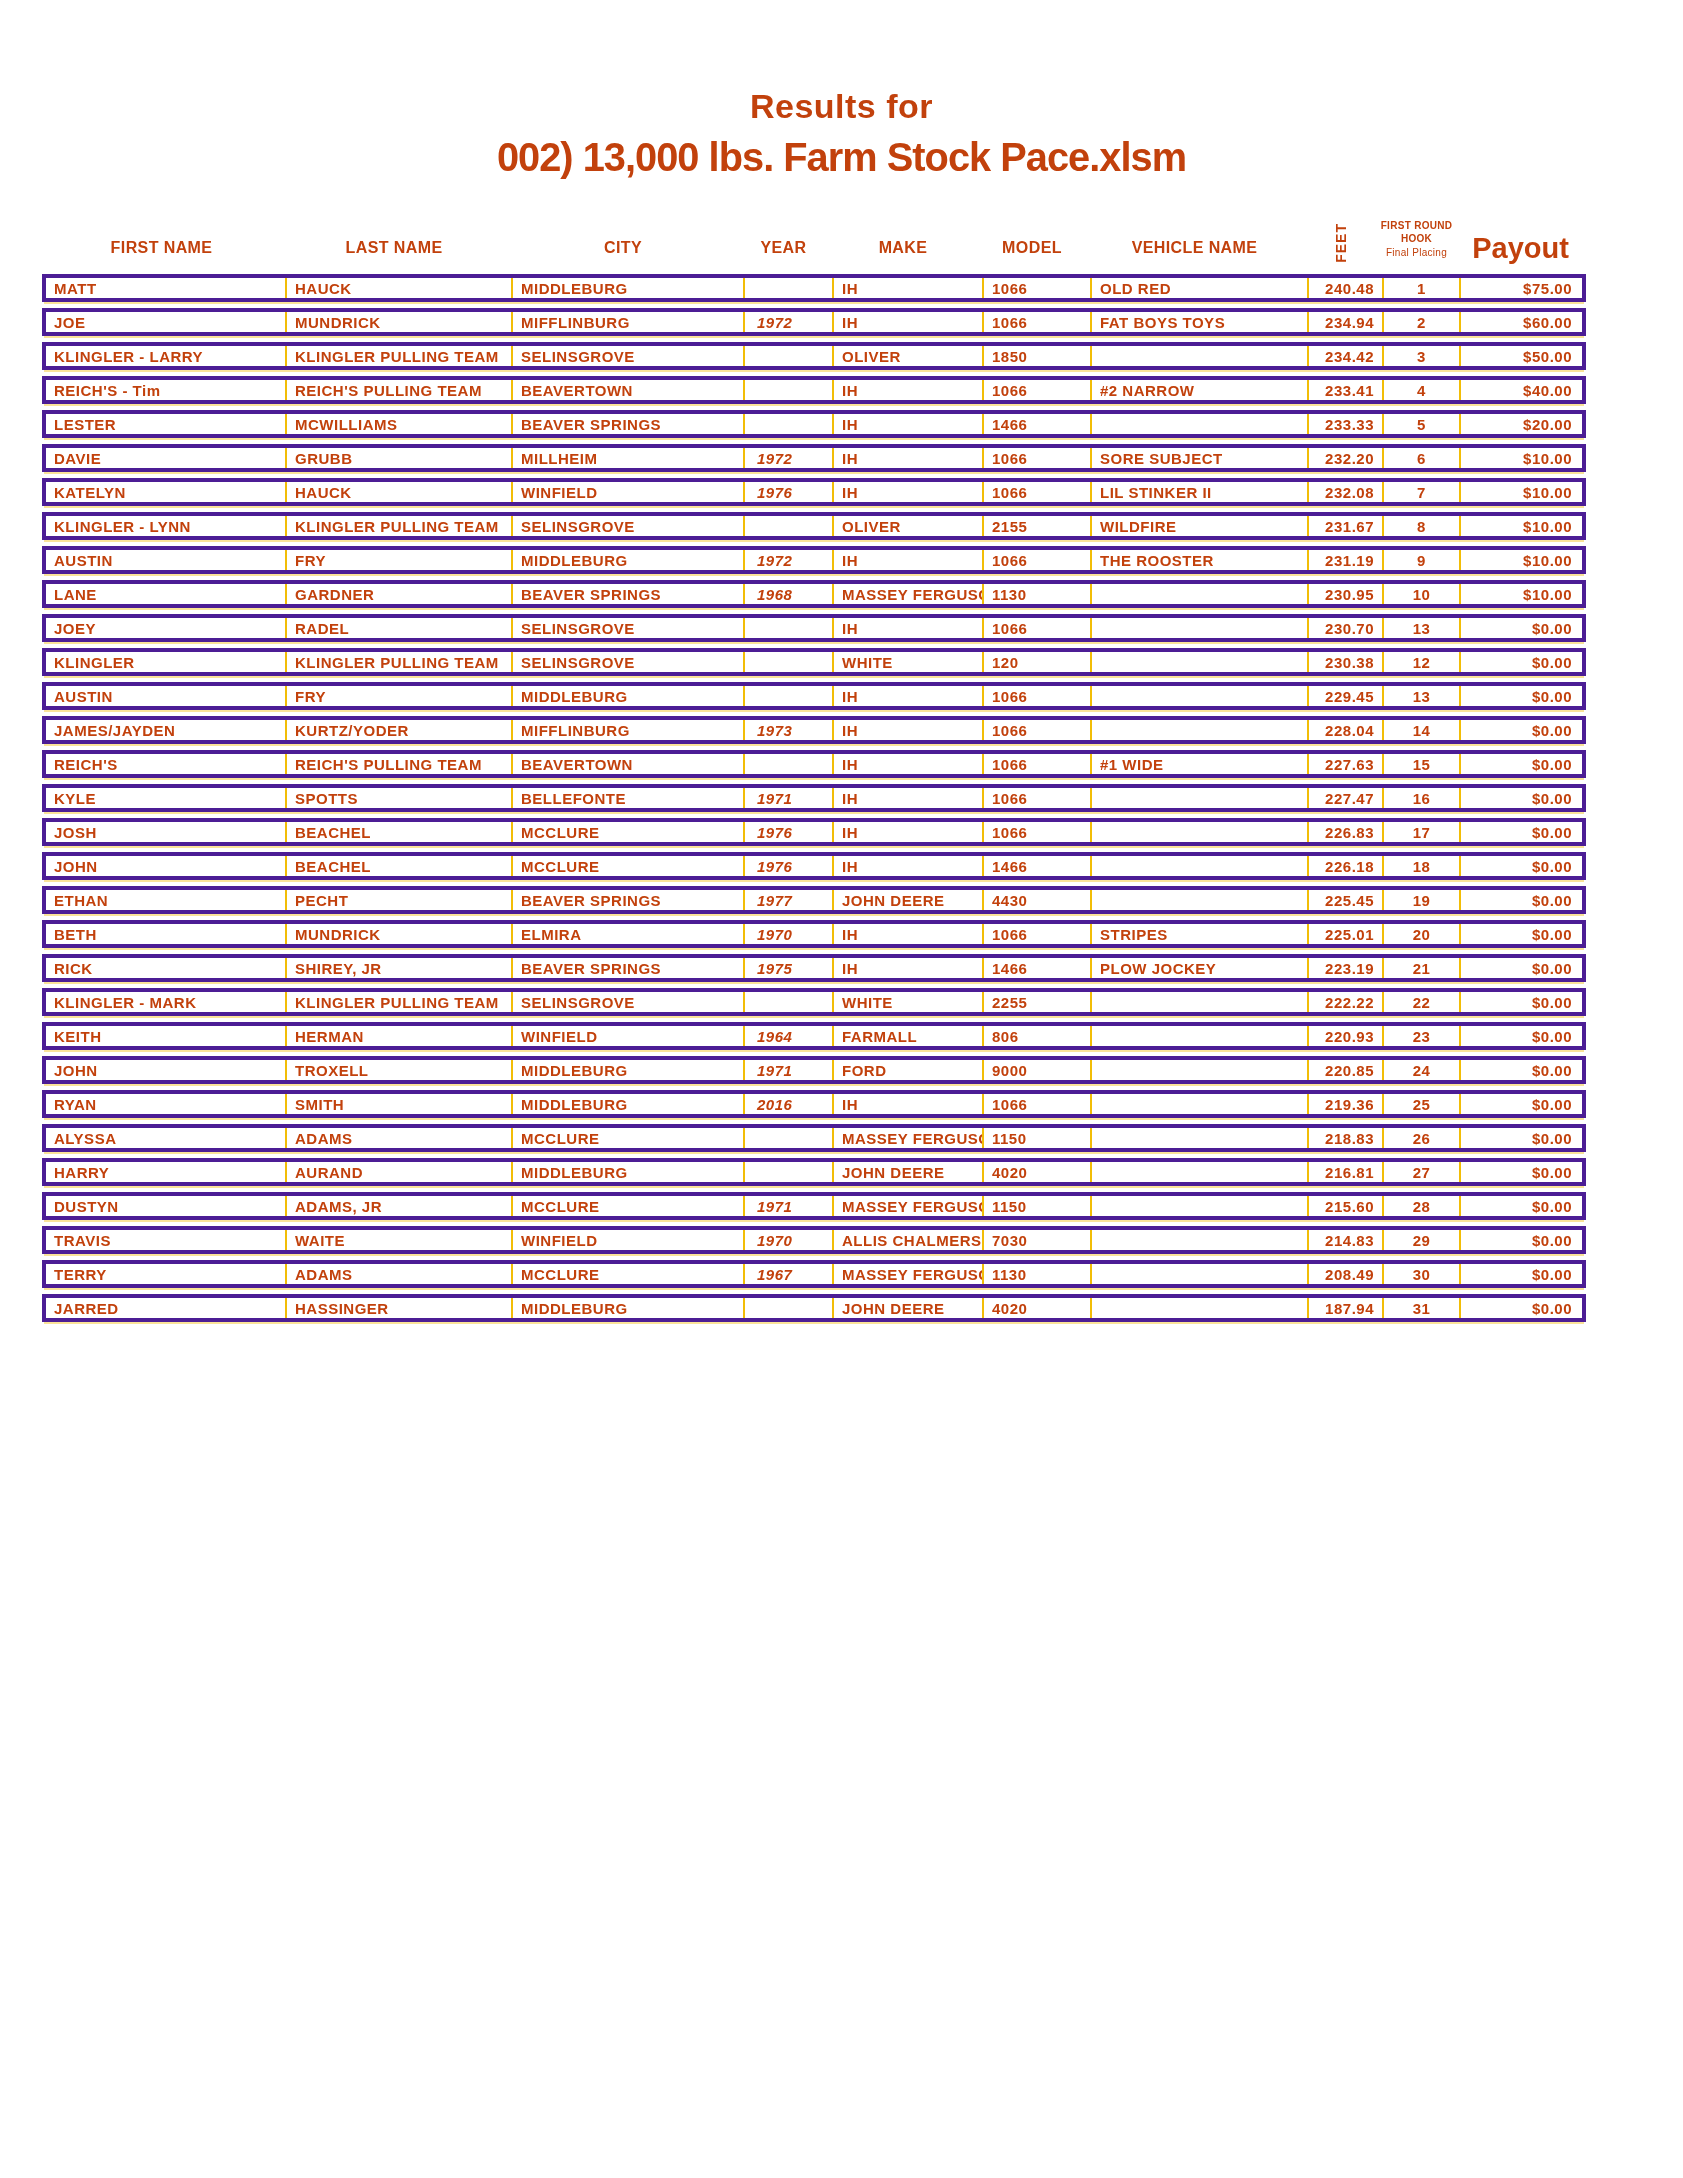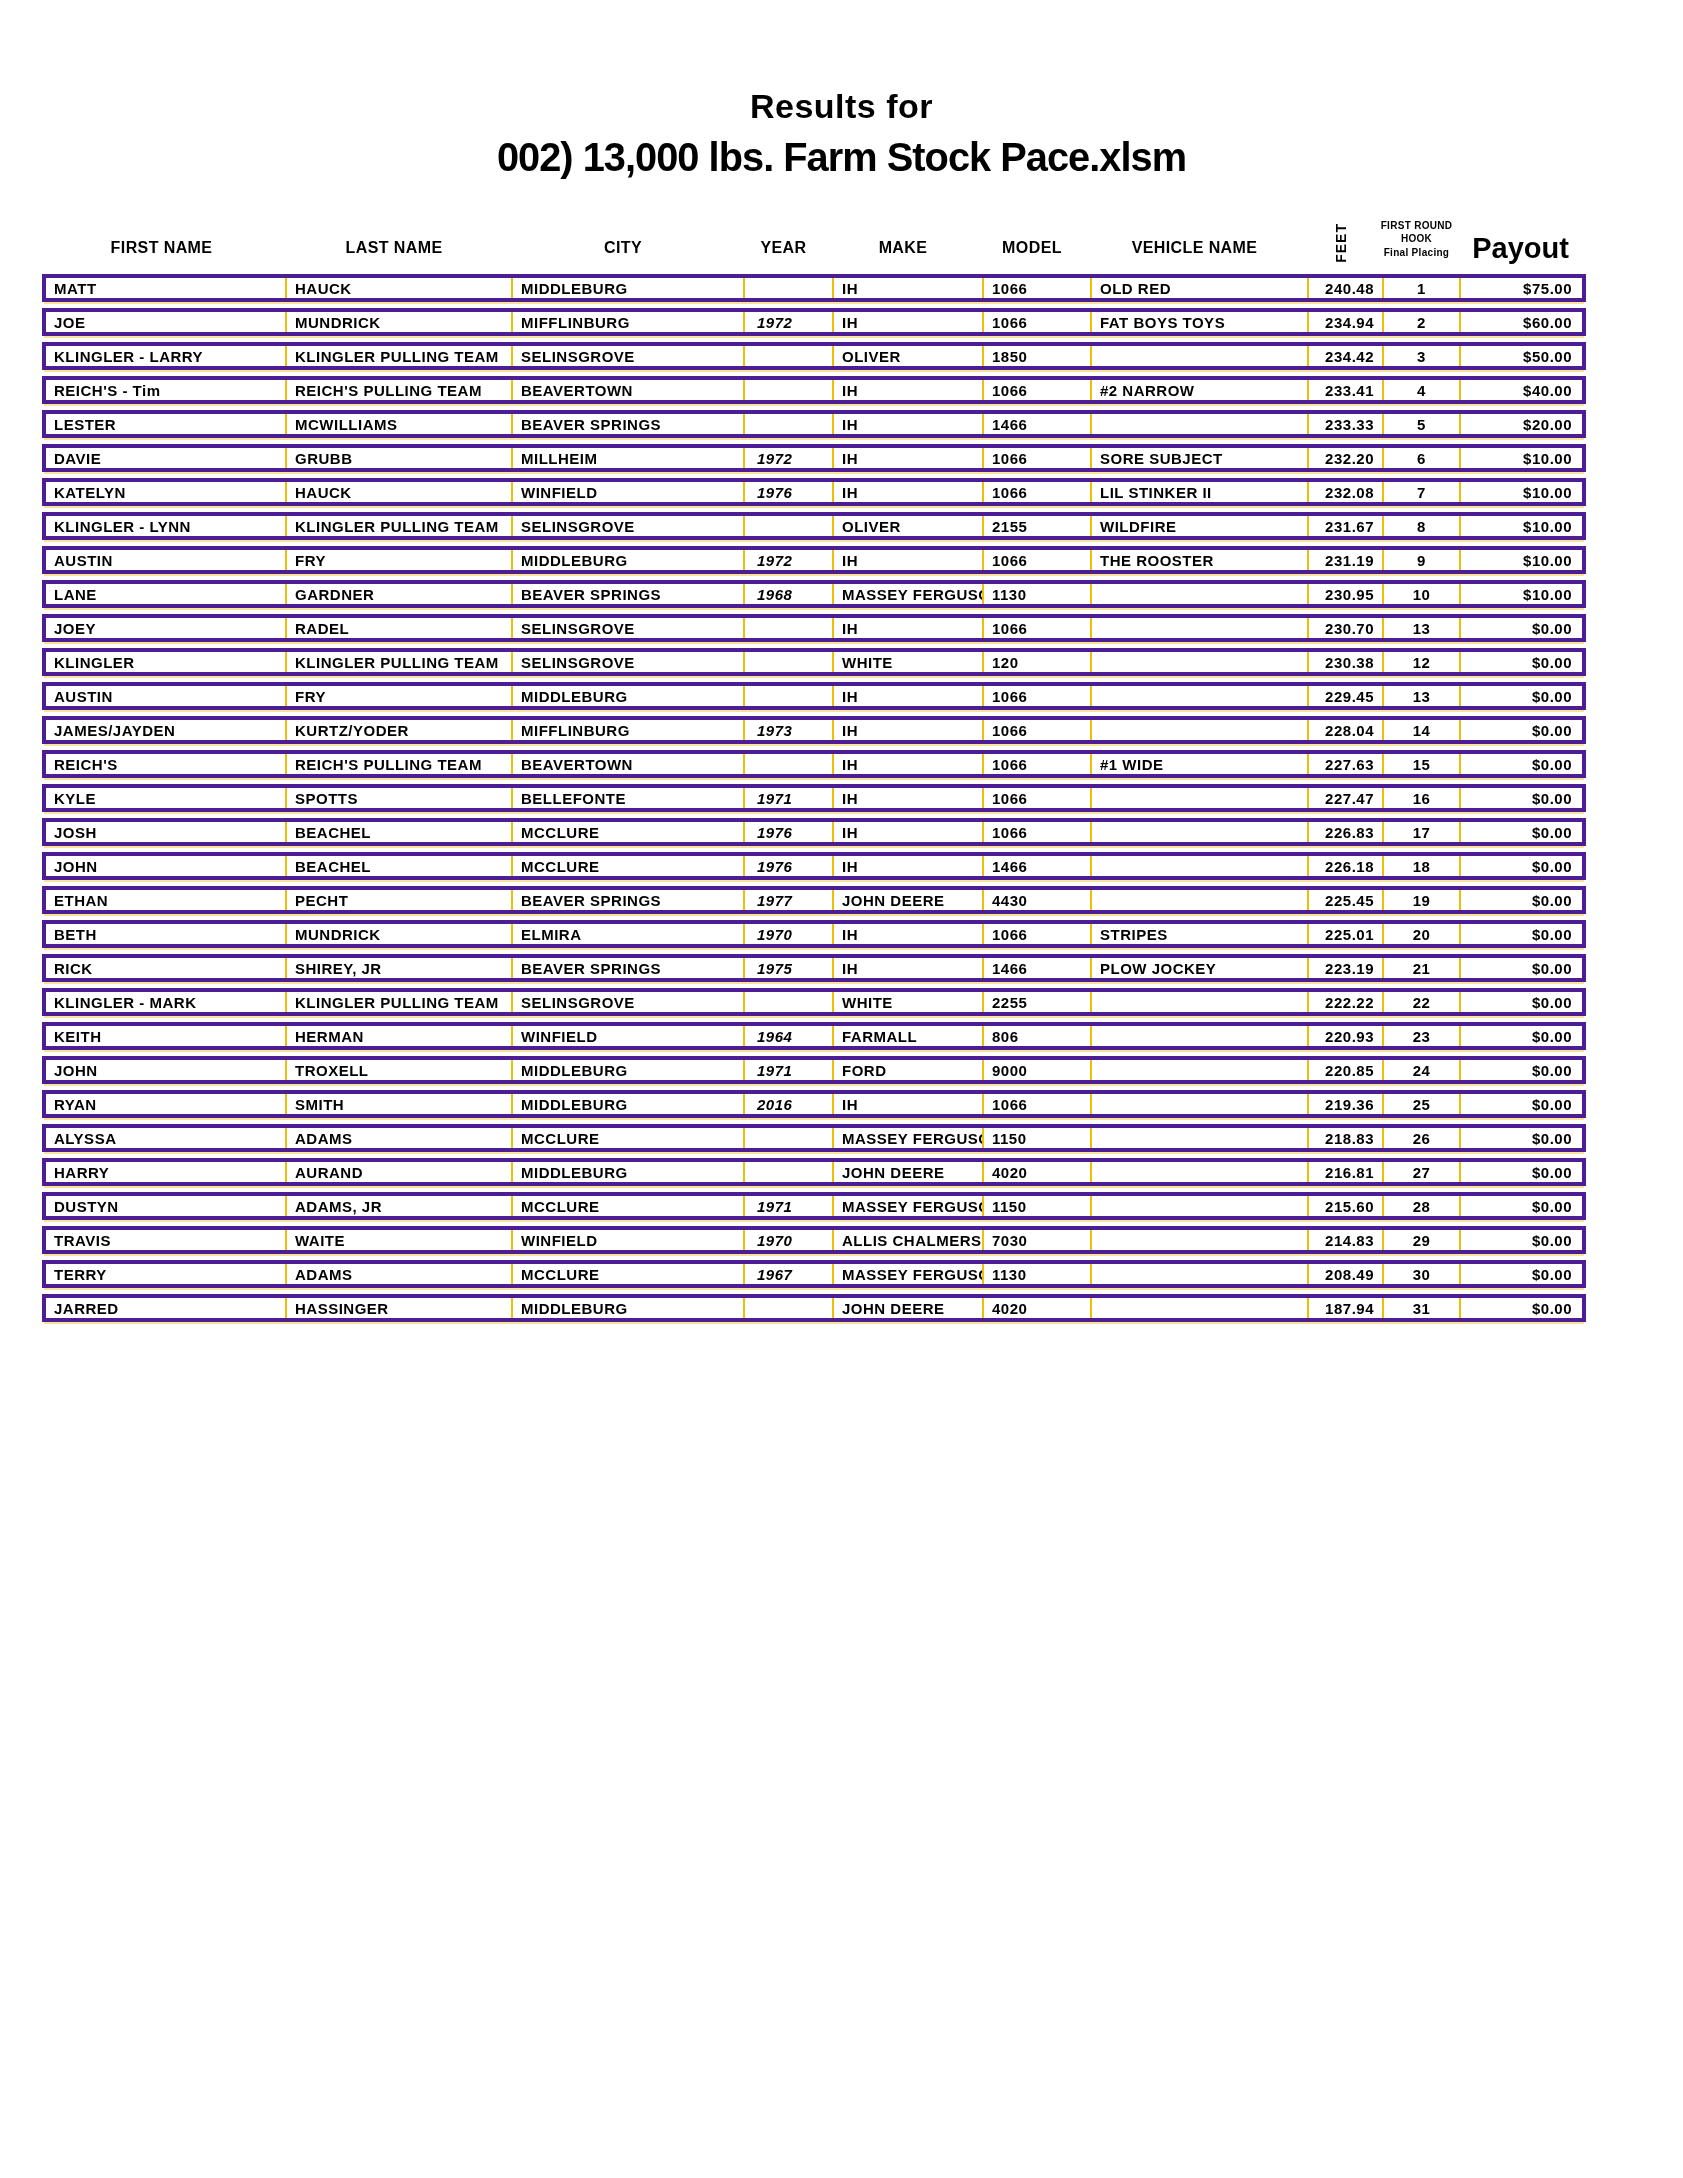--- a/index.html
+++ b/index.html
@@ -3,21 +3,21 @@
 <meta charset="utf-8">
 <style>
   * { margin: 0; padding: 0; box-sizing: border-box; }
   body { background: #e8e8e8; font-family: "Liberation Sans", sans-serif; }
   .page {
     position: relative;
     width: 1683px; height: 2178px;
     background: #ffffff;
     margin: 0 auto;
     overflow: hidden;
-    color: #000000;
+    color: #c2410c;
   }
 
   
   .title { position: absolute; top: 87px; left: 0; width: 100%; text-align: center; font-weight: bold; }
   .title-line1 { font-size: 34px; letter-spacing: 0.5px; }
   .title-line2 { font-size: 41px; letter-spacing: -1px; margin-top: 8px; transform: scaleX(0.97); }
 
   
   .thead, .row {
     display: grid;
@@ -32,21 +32,21 @@
   .th { text-align: center; font-size: 16px; letter-spacing: 0.4px; padding-bottom: 14px; margin-top: 8px; }
   .th-feet { display: flex; justify-content: center; align-items: flex-end; padding-bottom: 8px; }
   .feet-rot {
     writing-mode: vertical-rl;
     transform: rotate(180deg);
     font-size: 14px;
     letter-spacing: 1px;
     line-height: 1;
   }
   .th-hook { font-size: 10px; line-height: 1.35; padding-bottom: 12px; letter-spacing: 0.3px; }
-  .th-hook .hook-l3 { font-weight: bold; }
+  .th-hook .hook-l3 { font-weight: normal; }
   .th-payout { font-size: 29px; letter-spacing: 0px; padding-bottom: 6px; }
 
   .tbody { position: absolute; left: 42px; top: 274px; width: 1544px; }
 
   .row {
     background: #ffffff;
     border: 4px solid #4c1d95;
     height: 28px;
     margin-bottom: 6px;
     box-shadow: 0 4px 0 -2px #fae398;

